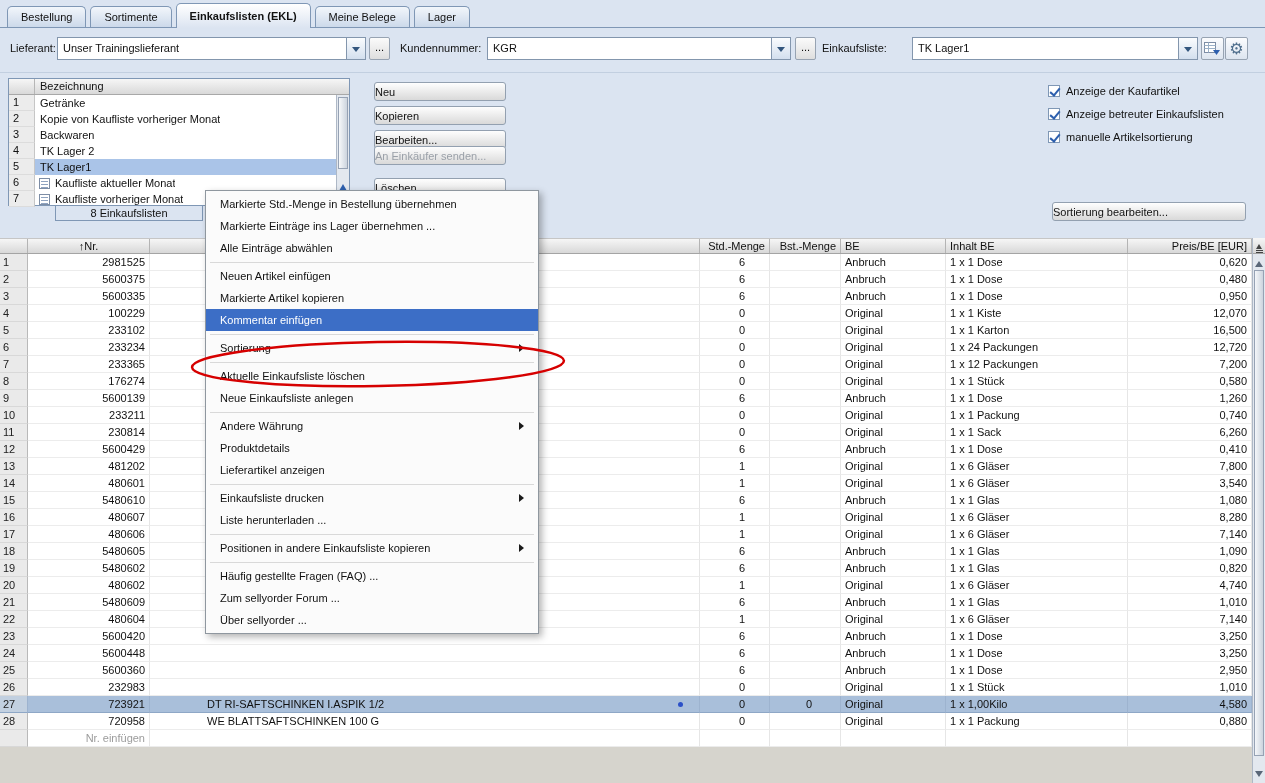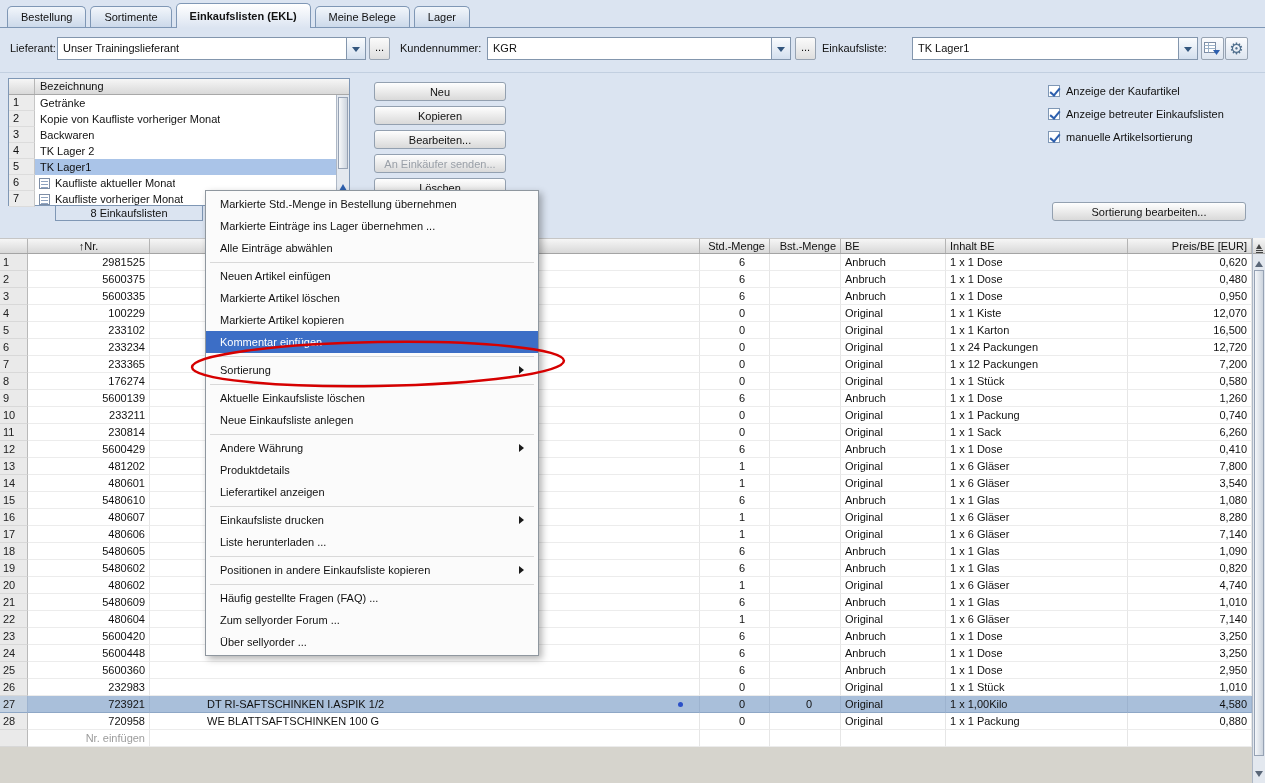--- a/index.html
+++ b/index.html
@@ -57,21 +57,21 @@
           box-shadow:0 3px 0 #8fa3c0,0 6px 0 #8fa3c0}
   #lp-scroll{position:absolute;top:16px;right:0;bottom:0;width:13px;background:#e3e8ef;border-left:1px solid #aeb8c6}
   #lp-thumb{position:absolute;left:1px;right:1px;top:2px;height:72px;background:linear-gradient(90deg,#f6f8fa,#ccd4de);
           border:1px solid #96a2b4}
   #lp-up{position:absolute;left:2px;bottom:14px;width:0;height:0;border:4px solid transparent;border-bottom:7px solid #2d5fae}
   #lp-footer{position:absolute;left:55px;top:205px;width:148px;height:16px;background:#dbe4f1;
           border:1px solid #7f97b5;text-align:center;line-height:14px}
 
   
   .btn{position:absolute;width:132px;height:19px;background:linear-gradient(#fefefe,#d9d9d9);
-       border:1px solid #93a0b0;border-radius:3px;text-align:center;line-height:19px;cursor:default;white-space:nowrap;overflow:hidden}
+       border:1px solid #93a0b0;border-radius:3px;line-height:19px;cursor:default;white-space:nowrap;overflow:hidden}
   .btn.disabled{color:#9aa0a8}
   #sortbtn{left:1052px;top:202px;width:194px}
   .cb{position:absolute;height:14px;display:flex;align-items:center;gap:6px;white-space:nowrap}
   .cbbox{width:12px;height:12px;background:#fff;border:1px solid #7f97b5;position:relative;flex:0 0 auto}
   .cbbox.on::after{content:"";position:absolute;left:3px;top:0;width:4px;height:8px;
        border:solid #2d5fae;border-width:0 2px 2px 0;transform:rotate(40deg)}
 
   
   #maintable{position:absolute;left:0;top:238px;width:1252px;height:545px;background:#d6d4cd}
   .thead{display:flex;height:16px;background:linear-gradient(#f6f6f6,#d8d8d8);
@@ -233,21 +233,21 @@
       <div id="lp-thumb"></div>
       <div id="lp-up"></div>
     </div>
   </div>
   <div id="lp-footer">8 Einkaufslisten</div>
 
   <div id="actions-layer">
       <div class="btn" style="left: 374px; top: 82px;">Neu</div>
       <div class="btn" style="left: 374px; top: 106px;">Kopieren</div>
       <div class="btn" style="left: 374px; top: 130px;">Bearbeiten...</div>
-      <div class="btn disabled" style="left: 374px; top: 154px;">An Einkäufer senden...</div>
+      <div class="btn disabled" style="left: 374px; top: 146px;">An Einkäufer senden...</div>
       <div class="btn" style="left: 374px; top: 178px;">Löschen</div>
     </div>
   <div class="btn" id="sortbtn">Sortierung bearbeiten...</div>
 
   <div id="maintable">
     <div class="thead">
       <div class="hc c-num"></div>
       <div class="hc c-nr ctr">↑Nr.</div>
       <div class="hc c-name"></div>
       <div class="hc c-std r">Std.-Menge</div>
@@ -629,23 +629,20 @@
         <span>Markierte Einträge ins Lager übernehmen ...</span>
       </div>
       <div class="mi">
         <span>Alle Einträge abwählen</span>
       </div>
       <div class="msep"></div>
       <div class="mi">
         <span>Neuen Artikel einfügen</span>
       </div>
       <div class="mi">
-        <span>Markierte Artikel löschen</span>
-      </div>
-      <div class="mi">
         <span>Markierte Artikel kopieren</span>
       </div>
       <div class="mi hl">
         <span>Kommentar einfügen</span>
       </div>
       <div class="msep"></div>
       <div class="mi">
         <span>Sortierung</span>
         <span class="subarrow"></span>
       </div>

